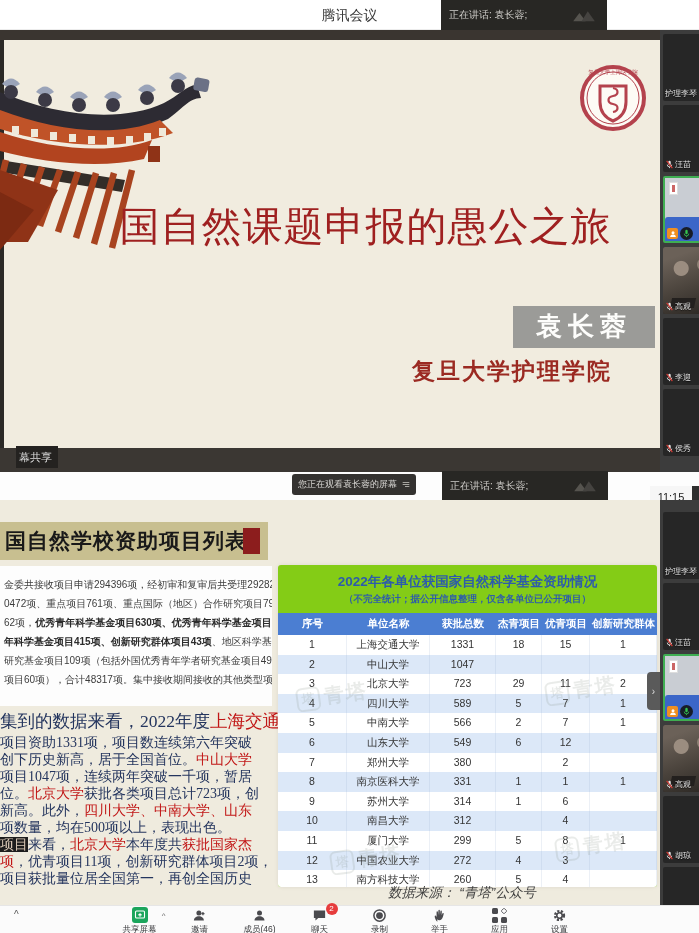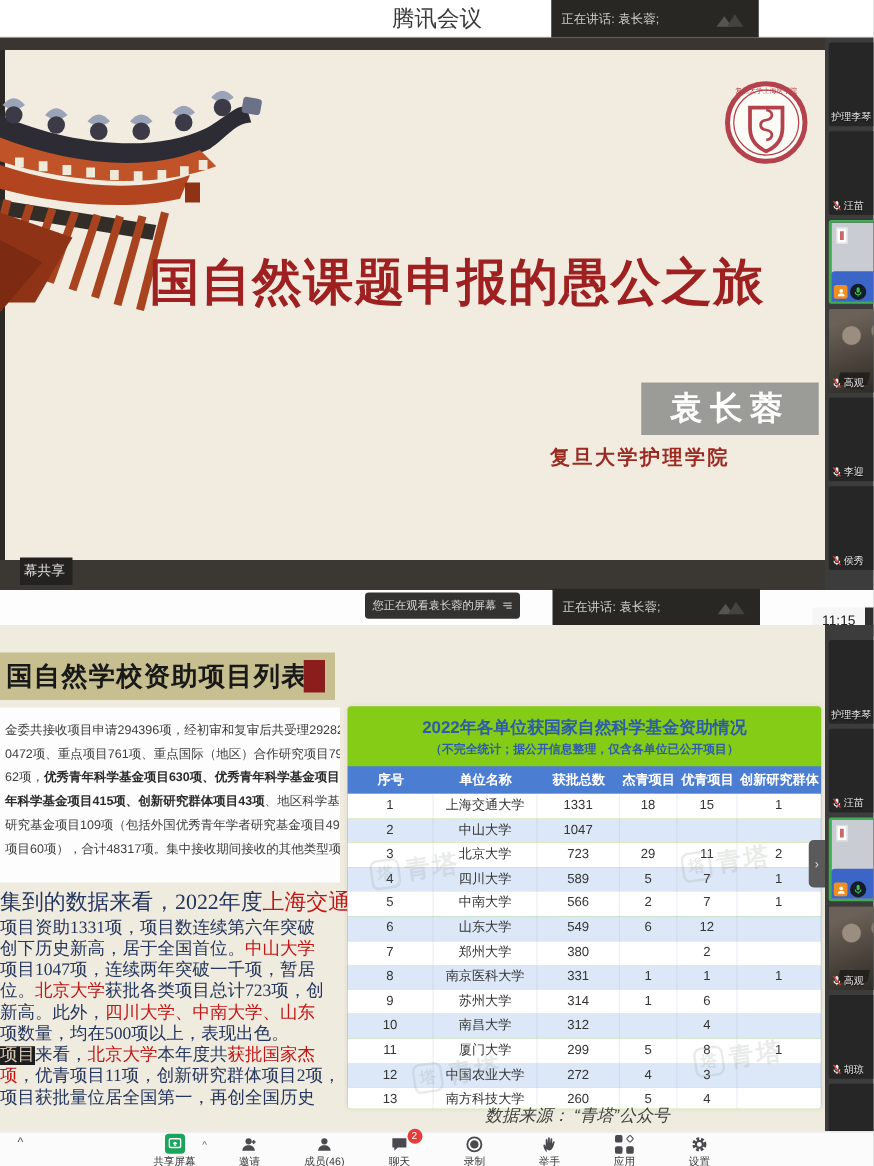--- a/index.html
+++ b/index.html
@@ -2,38 +2,38 @@
 <html><head>
 <meta charset="utf-8">
 <style>
   * { margin:0; padding:0; box-sizing:border-box; }
   html,body { background:#888; }
   body { font-family:"Liberation Sans", sans-serif; }
   #root { position:relative; width:699px; height:933px; background:#fff; overflow:hidden; margin:0 auto; }
 
   
   .titlebar { position:absolute; left:0; top:0; width:699px; height:30px; background:#ffffff; border-bottom:1px solid #ececec; }
-  .app-title { position:absolute; left:0; top:0; width:699px; height:30px; line-height:30px; text-align:center; font-size:18px; color:#3a3a3a; }
+  .app-title { position:absolute; left:0; top:0; width:699px; height:30px; line-height:30px; text-align:center; font-size:14px; color:#3a3a3a; }
   .speak-box { position:absolute; background:#282724; color:#cfcdc9; font-size:10px; display:flex; align-items:center; padding:0 8px; }
   .speak-box.one { left:441px; top:0; width:166px; height:30px; }
   .speak-box.two { left:442px; top:471px; width:166px; height:29px; }
   .speak-box .txt { flex:1; white-space:nowrap; overflow:hidden; }
   .speak-box svg { width:30px; height:17px; flex:none; }
 
   .share-topbar { position:absolute; left:0; top:30px; width:660px; height:10px; background:#3a3530; }
   .slide1 { position:absolute; left:0; top:40px; width:660px; height:408px; background:#f1ecdf; overflow:hidden; }
   .slide1-leftedge { position:absolute; left:0; top:0; width:4px; height:408px; background:#2b2926; }
   .roof { position:absolute; left:0; top:0; width:220px; height:210px; }
   .fudan-logo { position:absolute; left:578px; top:18px; width:70px; height:86px; }
   .slide1-title { position:absolute; left:78px; top:160px; width:575px; height:52px; line-height:52px; text-align:center;
-    font-size:40px; font-weight:700; color:#9f2020; letter-spacing:1px; white-space:nowrap; }
+    font-size:40px; font-weight:400; color:#9f2020; letter-spacing:1px; white-space:nowrap; }
   .name-box { position:absolute; left:513px; top:266px; width:142px; height:42px; background:#9b9b98; color:#fdfdfb;
     font-family:"Liberation Serif", serif; font-weight:700; font-size:26px; text-align:center; line-height:42px; letter-spacing:6px; }
   .dept { position:absolute; left:412px; top:316px; width:200px; text-align:center; font-family:"Liberation Serif", serif;
-    font-weight:700; font-size:16px; color:#9b2a22; letter-spacing:2px; white-space:nowrap; }
+    font-weight:700; font-size:23px; color:#9b2a22; letter-spacing:2px; white-space:nowrap; }
 
   .share-bottombar { position:absolute; left:0; top:448px; width:660px; height:24px; background:#3b3733; }
   .share-label { position:absolute; left:16px; top:446px; height:22px; line-height:22px; background:#242220; color:#dddddd;
     font-size:11px; padding:0 6px 0 3px; }
 
   
   .sidebar { position:absolute; width:39px; background:#3c3c3c; overflow:hidden; padding:4px 0 0 3px;font-family:Liberation Serif, serif; }
   .sidebar.top { left:660px; top:30px; height:442px; }
   .sidebar.bottom { left:660px; top:500px; height:405px; padding-top:12px; }
   .thumb { position:relative; width:70px; height:67px; background:#262626; border-radius:2px; margin-bottom:4px; overflow:hidden; }

